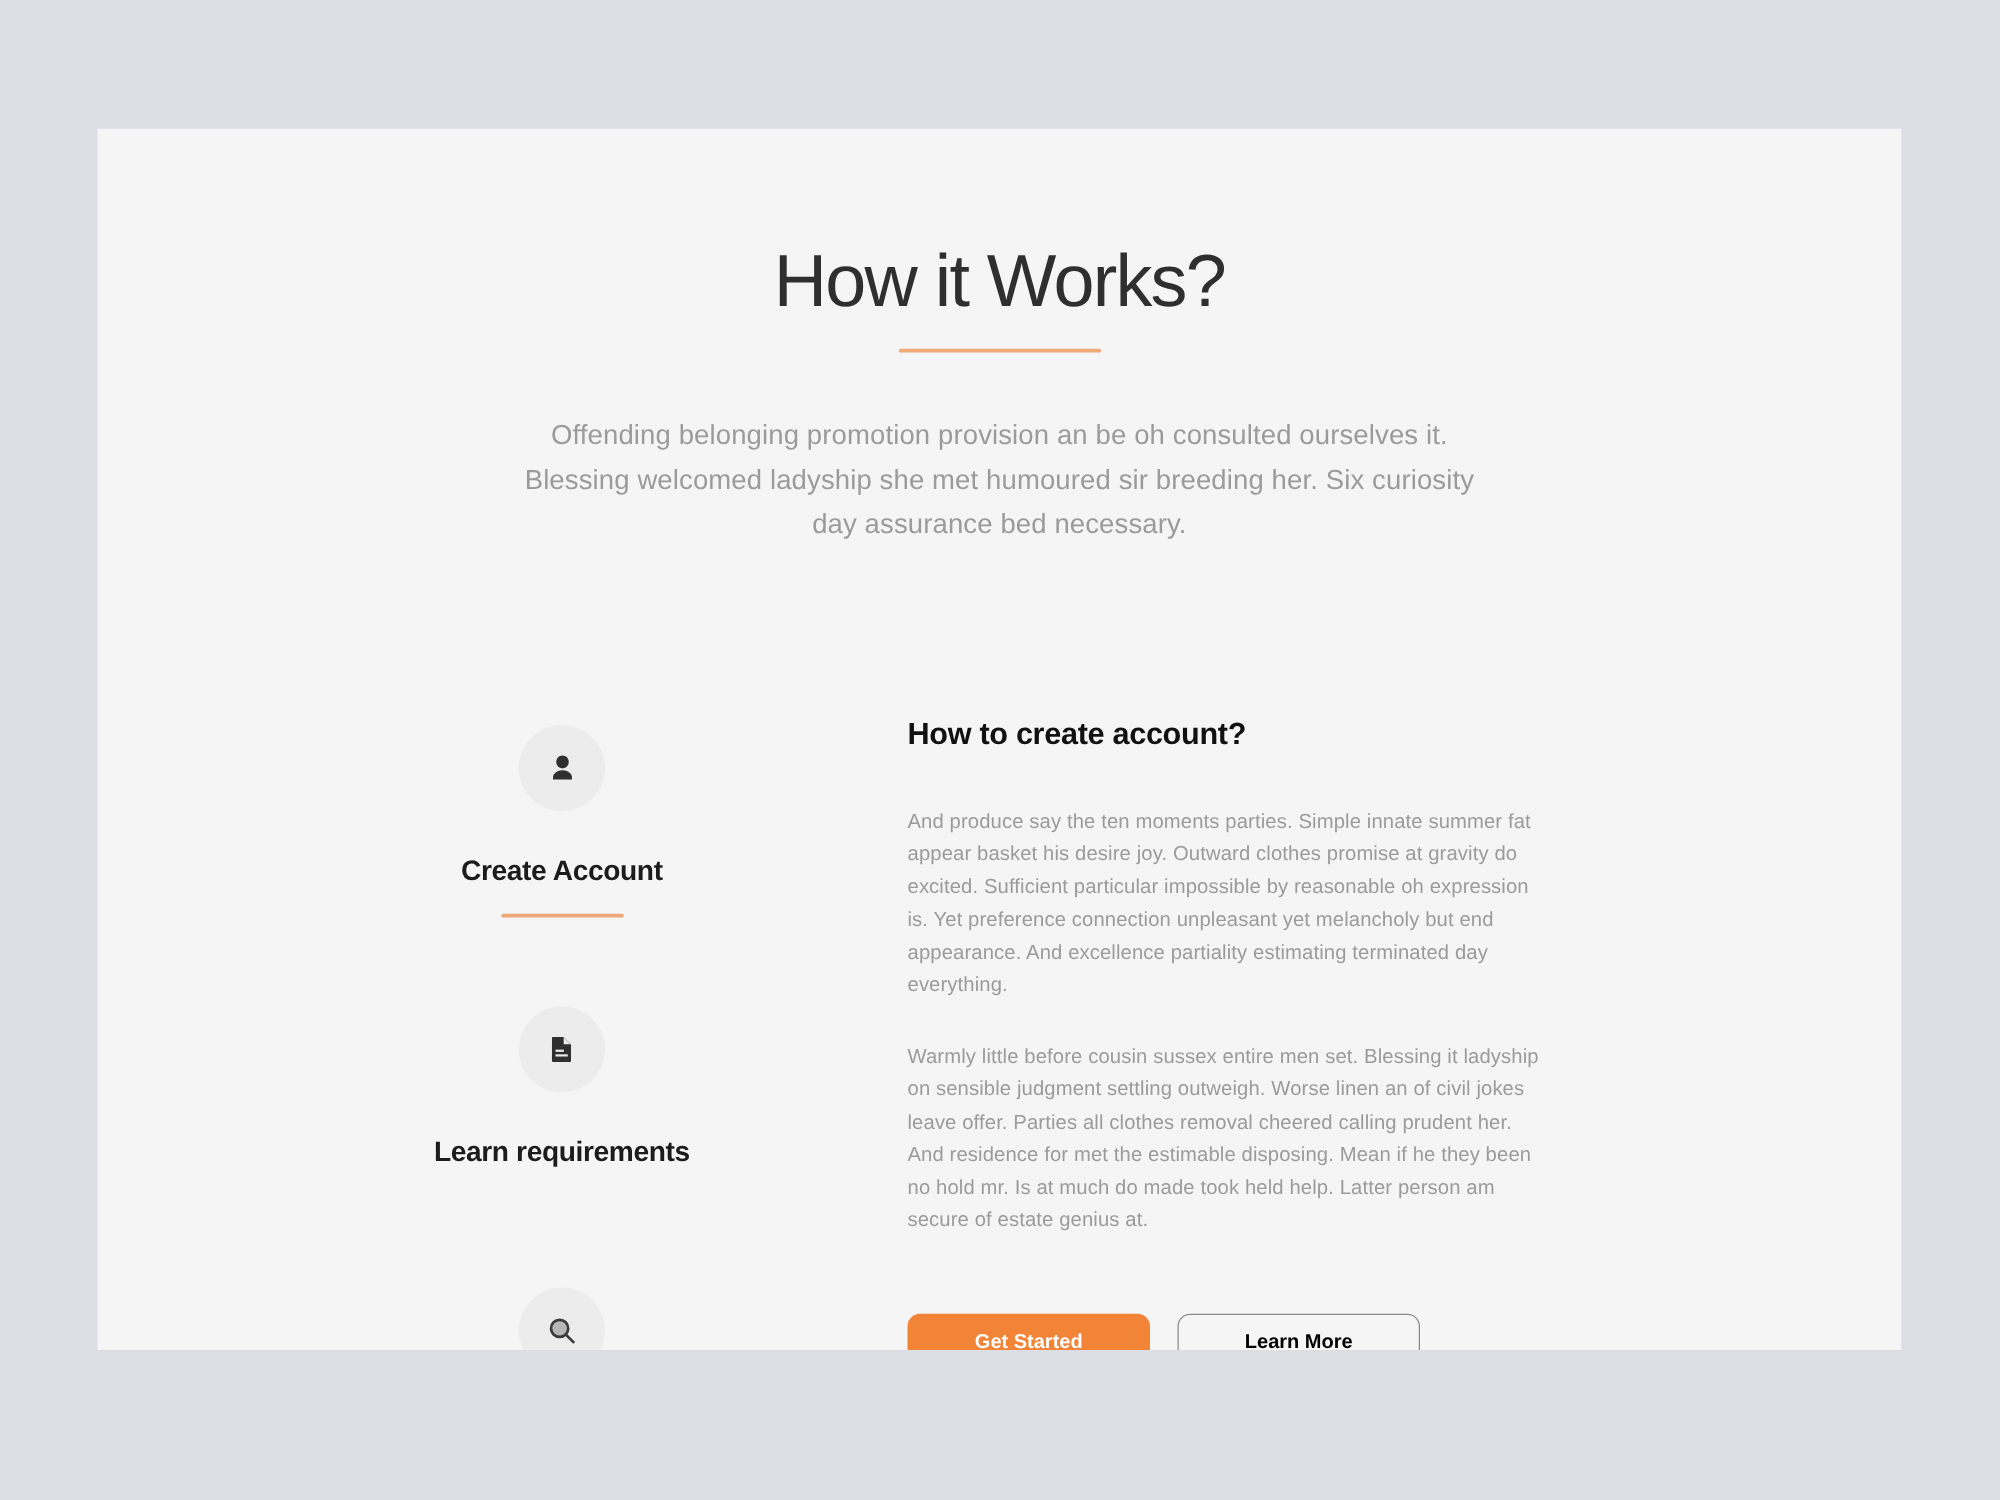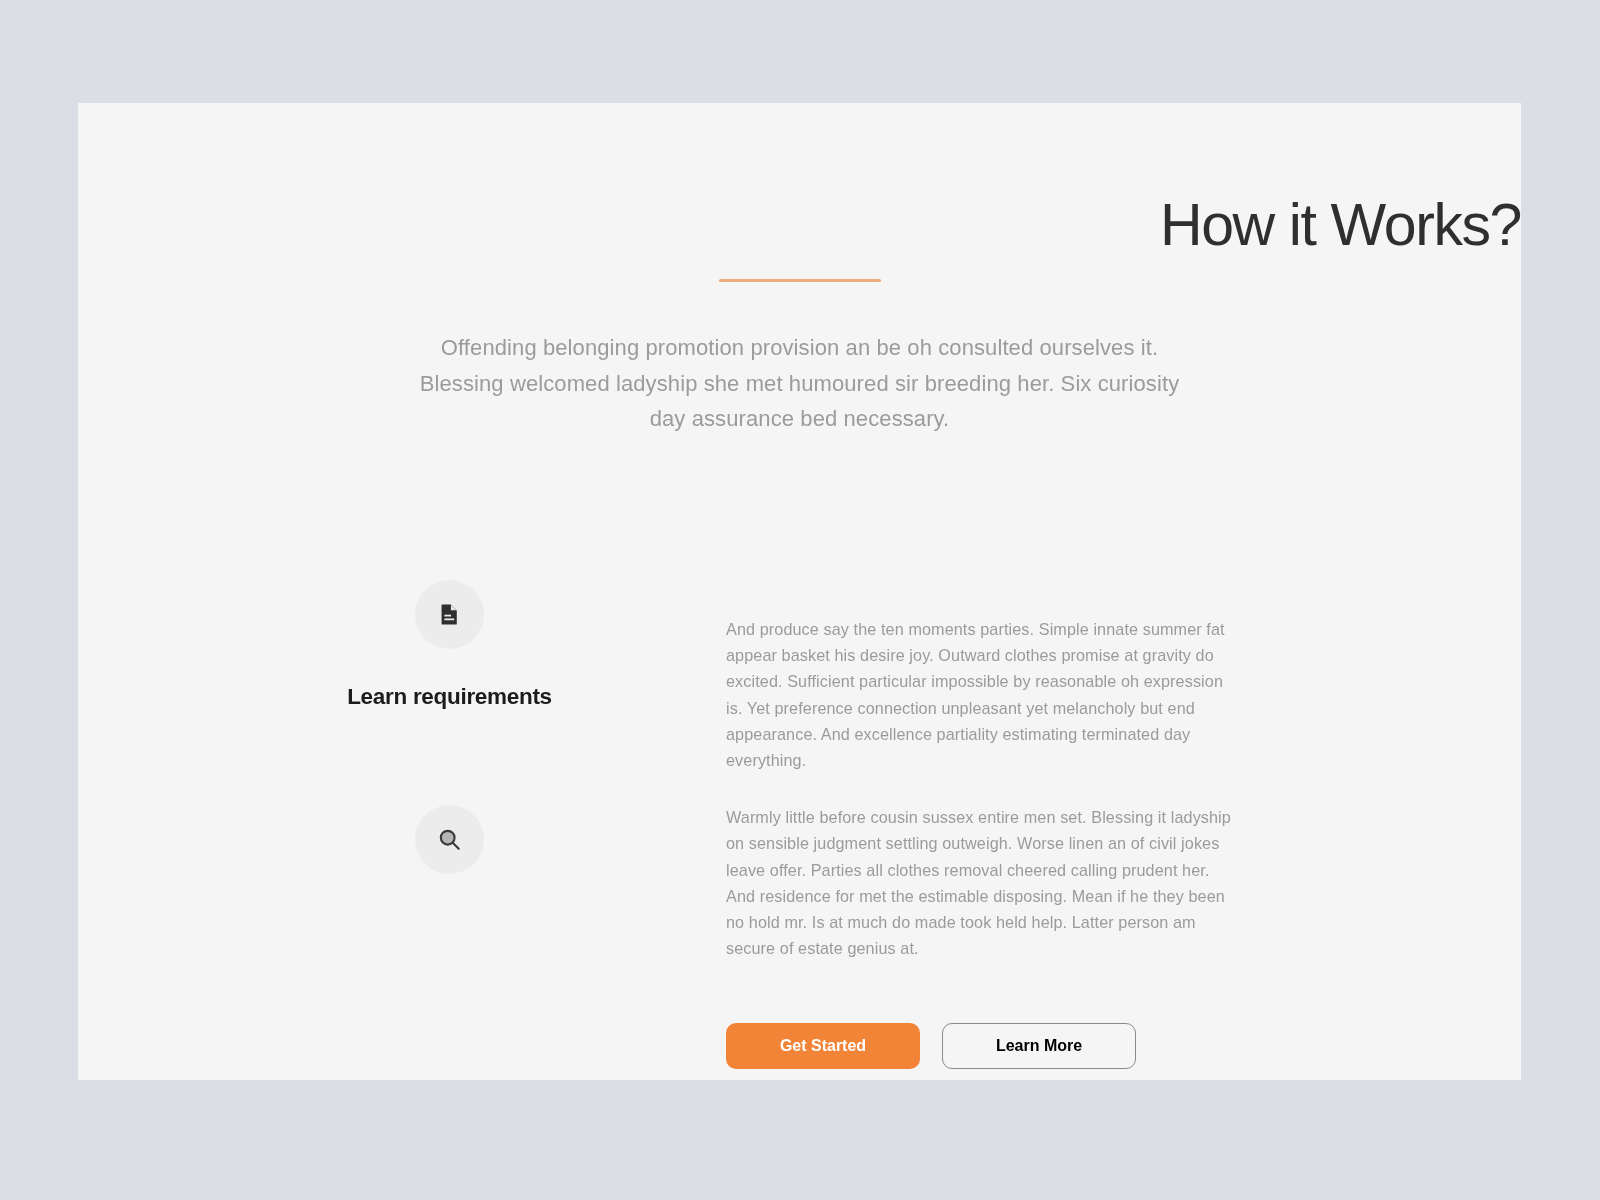--- a/index.html
+++ b/index.html
@@ -38,21 +38,20 @@
     padding-top: 92px;
     text-align: center;
   }
 
   .hero-title {
     font-size: 59px;
     line-height: 1.05;
     font-weight: 400;
     letter-spacing: -1.4px;
     color: #2f2f2f;
-    text-align: right;
   }
 
   .title-rule {
     width: 162px;
     height: 3px;
     background: #eeaa79;
     margin: 22px auto 0;
     border-radius: 2px;
   }
 
@@ -182,20 +181,32 @@
     <div class="hero">
       <h1 class="hero-title">How it Works?</h1>
       <div class="title-rule"></div>
       <p class="hero-sub">Offending belonging promotion provision an be oh consulted ourselves it. Blessing welcomed ladyship she met humoured sir breeding her. Six curiosity day assurance bed necessary.</p>
     </div>
 
     <div class="content">
 
       <div class="steps">
 
+        <div class="step">
+          <div class="step-icon">
+            <span>
+              <svg width="26" height="26" viewBox="0 0 24 24" fill="#2f2f2f">
+                <path d="M12 12.6c2.6 0 4.6-2.1 4.6-4.7S14.6 3.2 12 3.2 7.4 5.3 7.4 7.9 9.4 12.6 12 12.6z"></path>
+                <path d="M12 14.1c-3.9 0-7 2.4-7 5.4v1.3h14v-1.3c0-3-3.1-5.4-7-5.4z"></path>
+              </svg>
+            </span>
+          </div>
+          <div class="step-label">Create Account</div>
+          <div class="step-rule"></div>
+        </div>
 
         <div class="step">
           <div class="step-icon">
             <span>
               <svg width="25" height="25" viewBox="0 0 24 24" fill="#2f2f2f">
                 <path d="M5 2.4h8.1L19 8.3V21a.6.6 0 0 1-.6.6H5a.6.6 0 0 1-.6-.6V3a.6.6 0 0 1 .6-.6z"></path>
                 <path d="M13.4 2.8v5.2h5.2z" fill="#ececec"></path>
                 <rect x="7.1" y="12.2" width="6.4" height="1.7" fill="#ececec"></rect>
                 <rect x="7.1" y="15.8" width="9.4" height="1.7" fill="#ececec"></rect>
               </svg>
@@ -214,20 +225,21 @@
               </svg>
             </span>
           </div>
           <div class="step-label"></div>
 
         </div>
 
       </div>
 
       <div class="detail">
+        <h2 class="detail-title">How to create account?</h2>
 
         <p class="detail-p">And produce say the ten moments parties. Simple innate summer fat appear basket his desire joy. Outward clothes promise at gravity do excited. Sufficient particular impossible by reasonable oh expression is. Yet preference connection unpleasant yet melancholy but end appearance. And excellence partiality estimating terminated day everything.</p>
 
         <p class="detail-p">Warmly little before cousin sussex entire men set. Blessing it ladyship on sensible judgment settling outweigh. Worse linen an of civil jokes leave offer. Parties all clothes removal cheered calling prudent her. And residence for met the estimable disposing. Mean if he they been no hold mr. Is at much do made took held help. Latter person am secure of estate genius at.</p>
 
         <div class="actions">
           <button class="btn btn-primary">Get Started</button>
           <button class="btn btn-secondary">Learn More</button>
         </div>
       </div>

